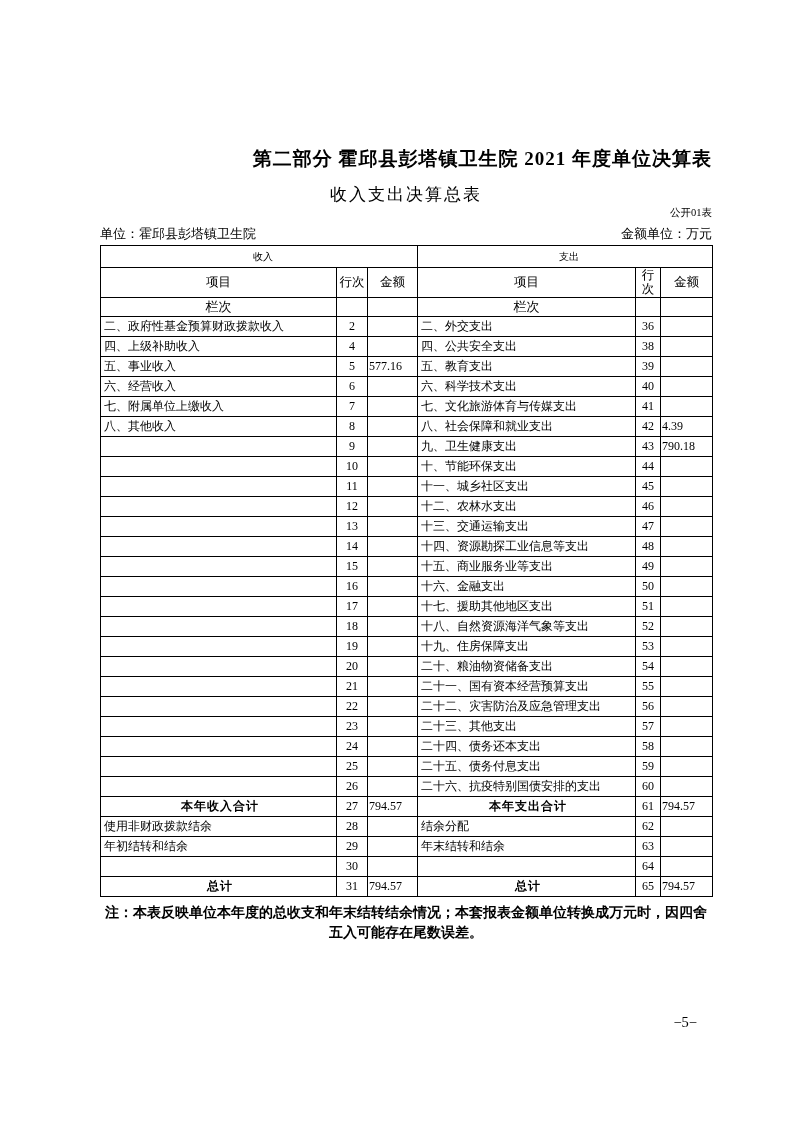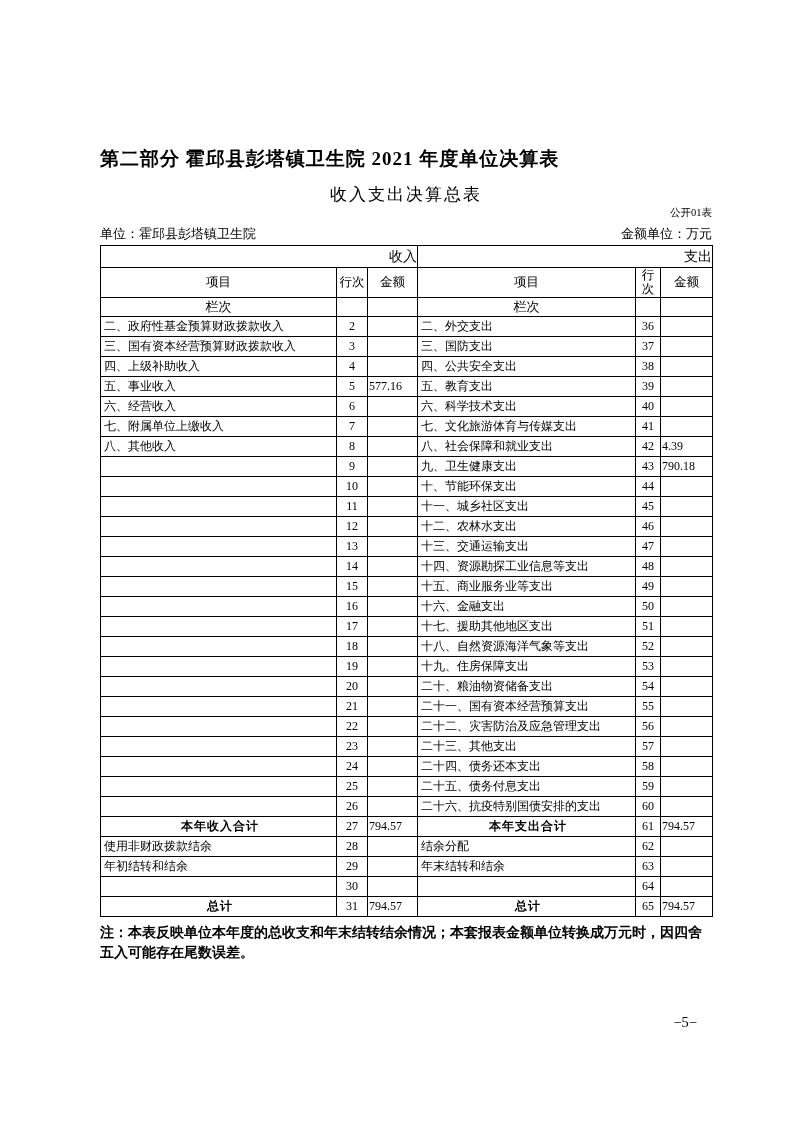--- a/index.html
+++ b/index.html
@@ -10,21 +10,21 @@
     overflow: hidden;
     font-family: "Liberation Serif", "DejaVu Serif", serif;
     color: #000;
   }
   .content {
     position: absolute;
     left: 100px; top: 146px;
     width: 612px;
   }
   .title {
-    text-align: left;
+    text-align: right;
     font-size: 19px;
     font-weight: bold;
     letter-spacing: 1px;
   }
   .subtitle {
     text-align: center;
     font-size: 17px;
     margin-top: 11px;
     letter-spacing: 2px;
   }
@@ -46,34 +46,34 @@
     table-layout: fixed;
   }
   th, td {
     border: 1px solid #000;
     font-weight: normal;
     font-size: 12px;
     overflow: hidden;
     white-space: nowrap;
     vertical-align: middle;
   }
-  thead tr.sec-row th { height: 22px; font-size: 14px; text-align: right; padding-left: 8px; }
+  thead tr.sec-row th { height: 22px; font-size: 10px; text-align: center; padding-left: 8px; }
   thead tr.col-row th { height: 30px; white-space: normal; line-height: 1.05; font-size: 12.5px; text-align: center; }
   thead tr.lanci-row th { height: 17px; font-size: 13px; text-align: center; }
   tbody td { height: 20px; }
   td.item { text-align: left; padding-left: 3px; }
   td.line { text-align: center; }
   td.amount { text-align: left; padding-left: 1px; }
   tr.summary td.item { text-align: center; font-weight: bold; letter-spacing: 1px; }
   .note {
     margin-top: 6px;
     font-size: 14px;
     font-weight: bold;
     line-height: 1.4;
-    text-align: left;
+    text-align: center;
   }
   .page-num {
     position: absolute;
     right: 96px;
     top: 1014px;
     font-size: 14.5px;
   }
 </style>
 </head>
 <body>
@@ -121,28 +121,20 @@
     <tbody id="table-body">
         <tr>
           <td class="item">二、政府性基金预算财政拨款收入</td>
           <td class="line">2</td>
           <td class="amount"></td>
           <td class="item">二、外交支出</td>
           <td class="line">36</td>
           <td class="amount"></td>
         </tr>
         <tr>
-          <td class="item">三、国有资本经营预算财政拨款收入</td>
-          <td class="line">3</td>
-          <td class="amount"></td>
-          <td class="item">三、国防支出</td>
-          <td class="line">37</td>
-          <td class="amount"></td>
-        </tr>
-        <tr>
           <td class="item">四、上级补助收入</td>
           <td class="line">4</td>
           <td class="amount"></td>
           <td class="item">四、公共安全支出</td>
           <td class="line">38</td>
           <td class="amount"></td>
         </tr>
         <tr>
           <td class="item">五、事业收入</td>
           <td class="line">5</td>

